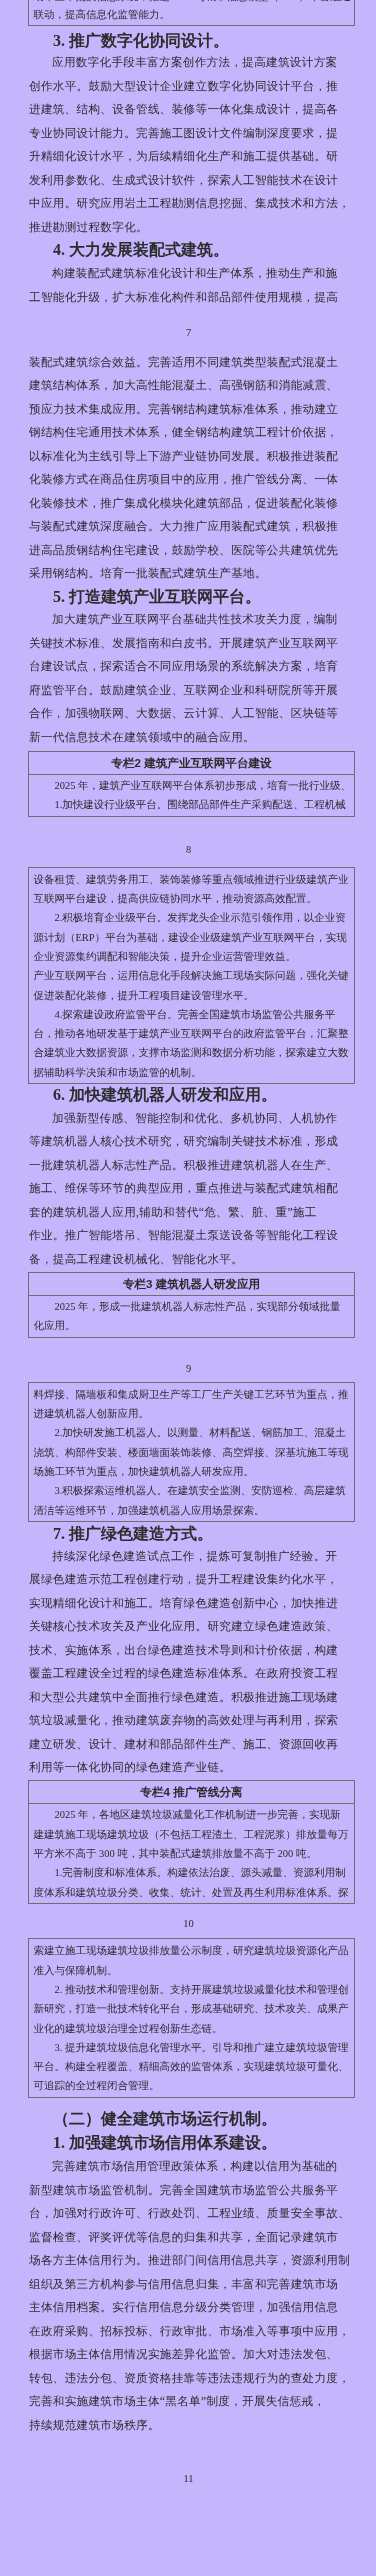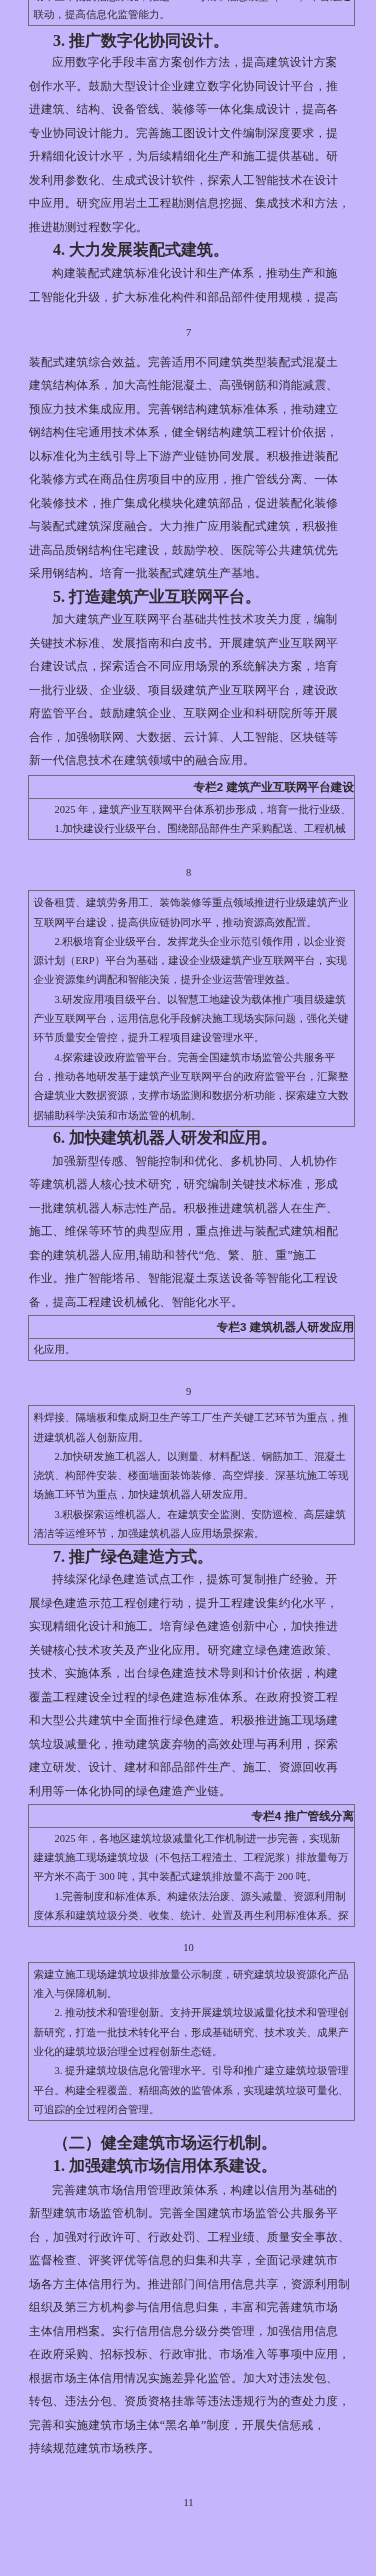--- a/index.html
+++ b/index.html
@@ -34,21 +34,21 @@
     font-family:"Liberation Serif","DejaVu Serif",serif;
   }
   
   .cbox{
     margin-left:28px;width:327px;
     box-sizing:border-box;
     border:1.1px solid #6e6e6e;
   }
   .cbox-head{
     height:22px;line-height:22px;
-    text-align:right;font-weight:bold;font-size:11.6px;
+    text-align:center;font-weight:bold;font-size:11.6px;
     font-family:"Liberation Sans","DejaVu Sans",sans-serif;
     border-bottom:1.1px solid #6e6e6e;
   }
   .cbox-body{padding:1.1px 4.4px;}
   .cbox-body2{padding:2.2px 4.4px 1.1px 4.4px;}
   .bline{
     height:19.3px;line-height:19.3px;
     font-size:10.5px;
     white-space:nowrap;overflow:hidden;
   }
@@ -100,21 +100,20 @@
       <div class="line">与装配式建筑深度融合。大力推广应用装配式建筑，积极推</div>
       <div class="line">进高品质钢结构住宅建设，鼓励学校、医院等公共建筑优先</div>
       <div class="line">采用钢结构。培育一批装配式建筑生产基地。</div>
     </div>
 
   <div class="heading">5. 打造建筑产业互联网平台。</div>
   <div class="para" style="margin-top:1.7px">
       <div class="line ind">加大建筑产业互联网平台基础共性技术攻关力度，编制</div>
       <div class="line">关键技术标准、发展指南和白皮书。开展建筑产业互联网平</div>
       <div class="line">台建设试点，探索适合不同应用场景的系统解决方案，培育</div>
-      <div class="line">一批行业级、企业级、项目级建筑产业互联网平台，建设政</div>
       <div class="line">府监管平台。鼓励建筑企业、互联网企业和科研院所等开展</div>
       <div class="line">合作，加强物联网、大数据、云计算、人工智能、区块链等</div>
       <div class="line">新一代信息技术在建筑领域中的融合应用。</div>
     </div>
 
   <div class="cbox" style="margin-top:1.7px">
     <div class="cbox-head">专栏2 建筑产业互联网平台建设</div>
     <div class="cbox-body">
         <div class="bline ind">2025 年，建筑产业互联网平台体系初步形成，培育一批行业级、</div>
         <div class="bline ind">1.加快建设行业级平台。围绕部品部件生产采购配送、工程机械</div>
@@ -123,23 +122,22 @@
 
   <div class="pagenum" style="margin-top:26px">8</div>
 
   <div class="cbox" style="margin-top:9.4px">
     <div class="cbox-body2">
         <div class="bline">设备租赁、建筑劳务用工、装饰装修等重点领域推进行业级建筑产业</div>
         <div class="bline">互联网平台建设，提高供应链协同水平，推动资源高效配置。</div>
         <div class="bline ind">2.积极培育企业级平台。发挥龙头企业示范引领作用，以企业资</div>
         <div class="bline">源计划（ERP）平台为基础，建设企业级建筑产业互联网平台，实现</div>
         <div class="bline">企业资源集约调配和智能决策，提升企业运营管理效益。</div>
-        <div class="bline ind">3.研发应用项目级平台。以智慧工地建设为载体推广项目级建筑</div>
         <div class="bline">产业互联网平台，运用信息化手段解决施工现场实际问题，强化关键</div>
-        <div class="bline">环节质量安全管控，提升工程项目建设管理水平。</div>
+        <div class="bline">促进装配化装修，提升工程项目建设管理水平。</div>
         <div class="bline ind">4.探索建设政府监管平台。完善全国建筑市场监管公共服务平</div>
         <div class="bline">台，推动各地研发基于建筑产业互联网平台的政府监管平台，汇聚整</div>
         <div class="bline">合建筑业大数据资源，支撑市场监测和数据分析功能，探索建立大数</div>
         <div class="bline">据辅助科学决策和市场监管的机制。</div>
       </div>
   </div>
 
   <div class="heading">6. 加快建筑机器人研发和应用。</div>
   <div class="para" style="margin-top:1.7px">
       <div class="line ind">加强新型传感、智能控制和优化、多机协同、人机协作</div>
@@ -147,20 +145,21 @@
       <div class="line">一批建筑机器人标志性产品。积极推进建筑机器人在生产、</div>
       <div class="line">施工、维保等环节的典型应用，重点推进与装配式建筑相配</div>
       <div class="line">套的建筑机器人应用,辅助和替代“危、繁、脏、重”施工</div>
       <div class="line">作业。推广智能塔吊、智能混凝土泵送设备等智能化工程设</div>
       <div class="line">备，提高工程建设机械化、智能化水平。</div>
     </div>
 
   <div class="cbox" style="margin-top:0.6px">
     <div class="cbox-head">专栏3 建筑机器人研发应用</div>
     <div class="cbox-body">
+        <div class="bline ind">2025 年，形成一批建筑机器人标志性产品，实现部分领域批量</div>
         <div class="bline">化应用。</div>
       </div>
   </div>
 
   <div class="pagenum" style="margin-top:24px">9</div>
 
   <div class="cbox" style="margin-top:5.5px">
     <div class="cbox-body2">
         <div class="bline">料焊接、隔墙板和集成厨卫生产等工厂生产关键工艺环节为重点，推</div>
         <div class="bline">进建筑机器人创新应用。</div>

